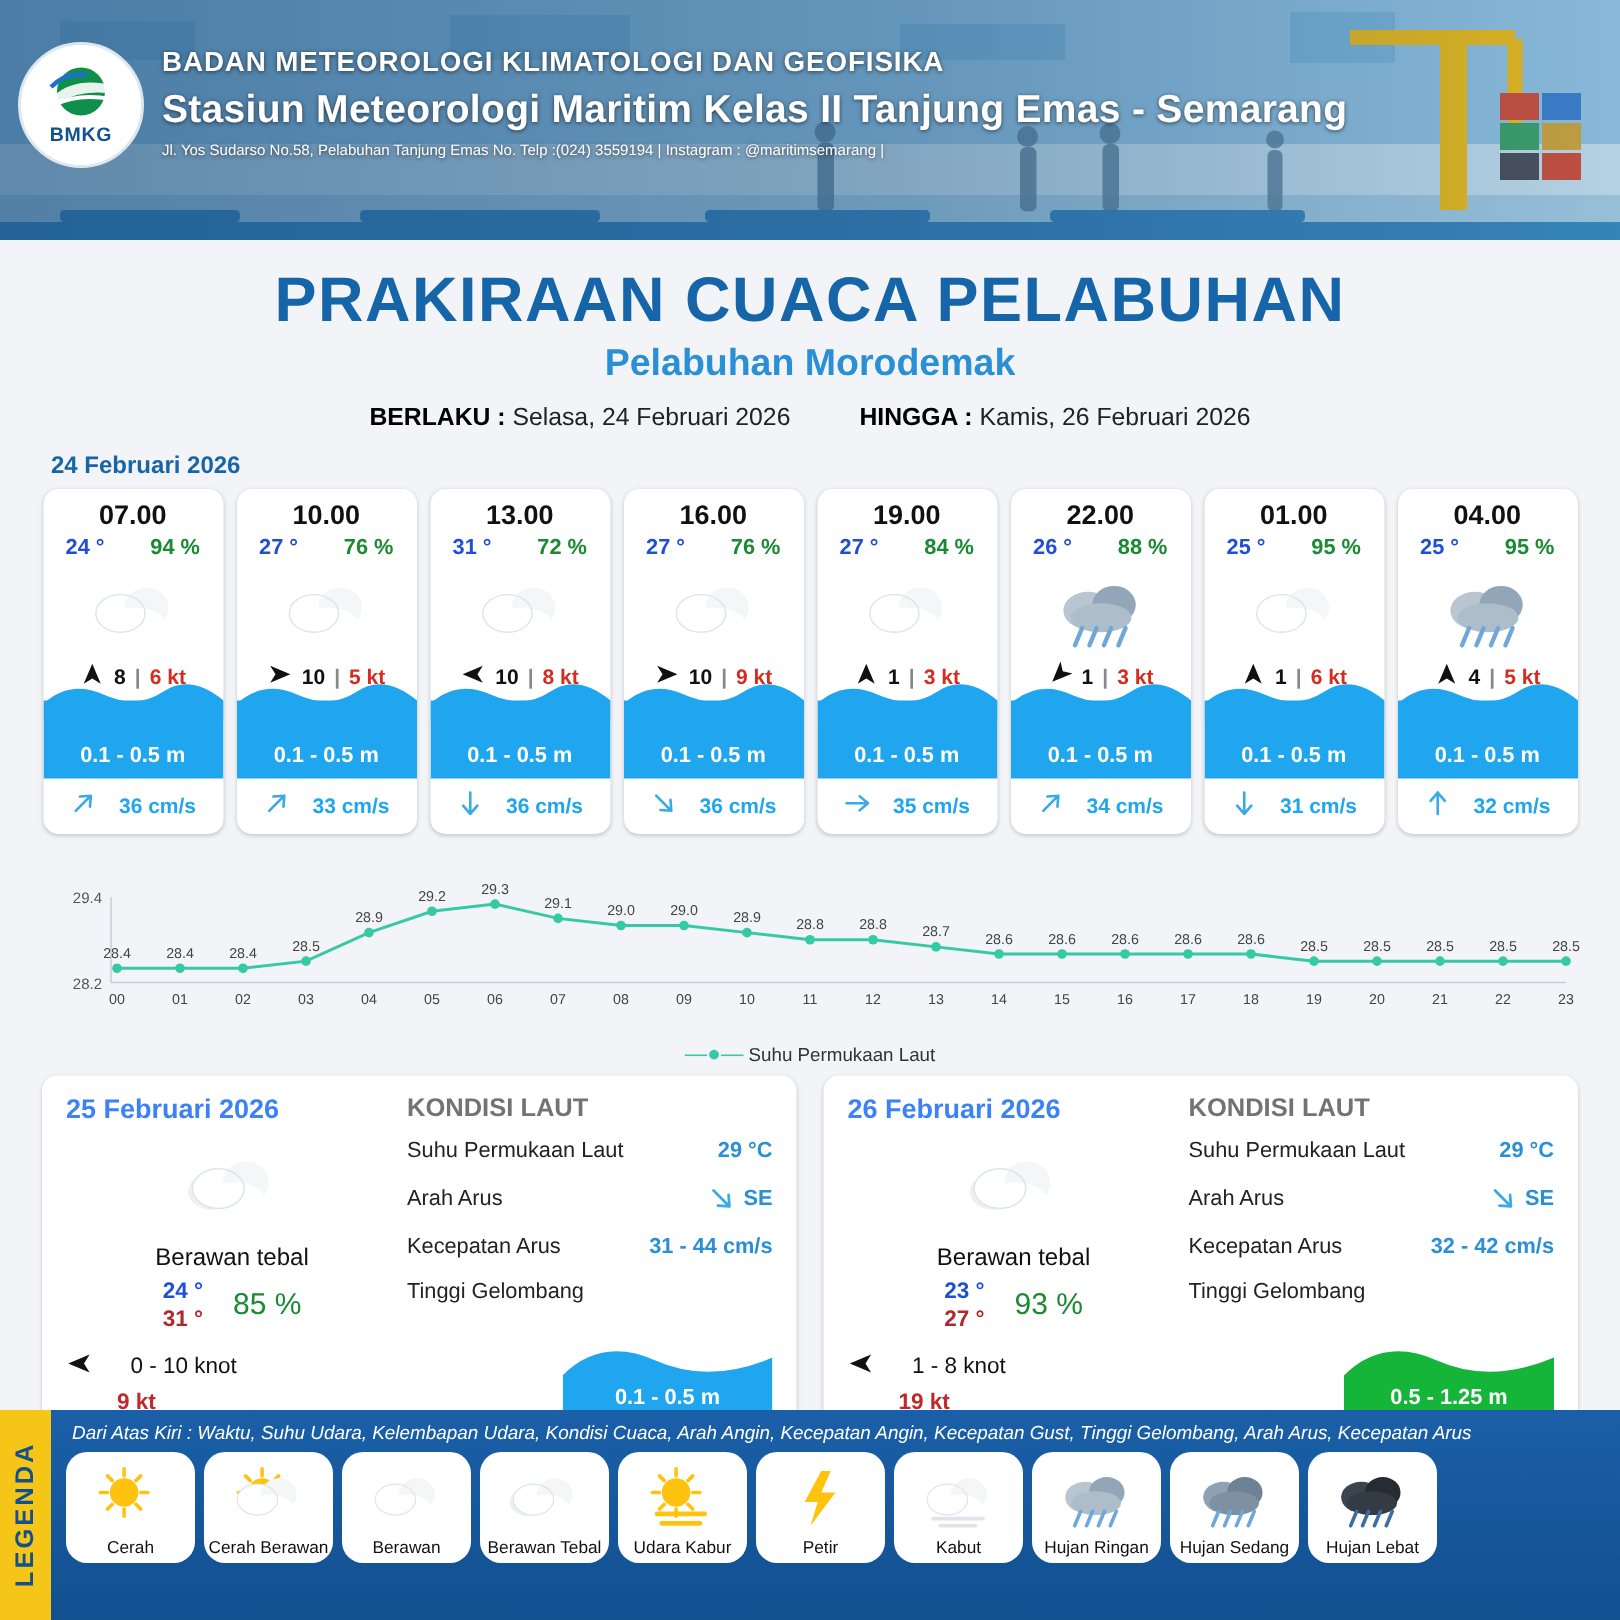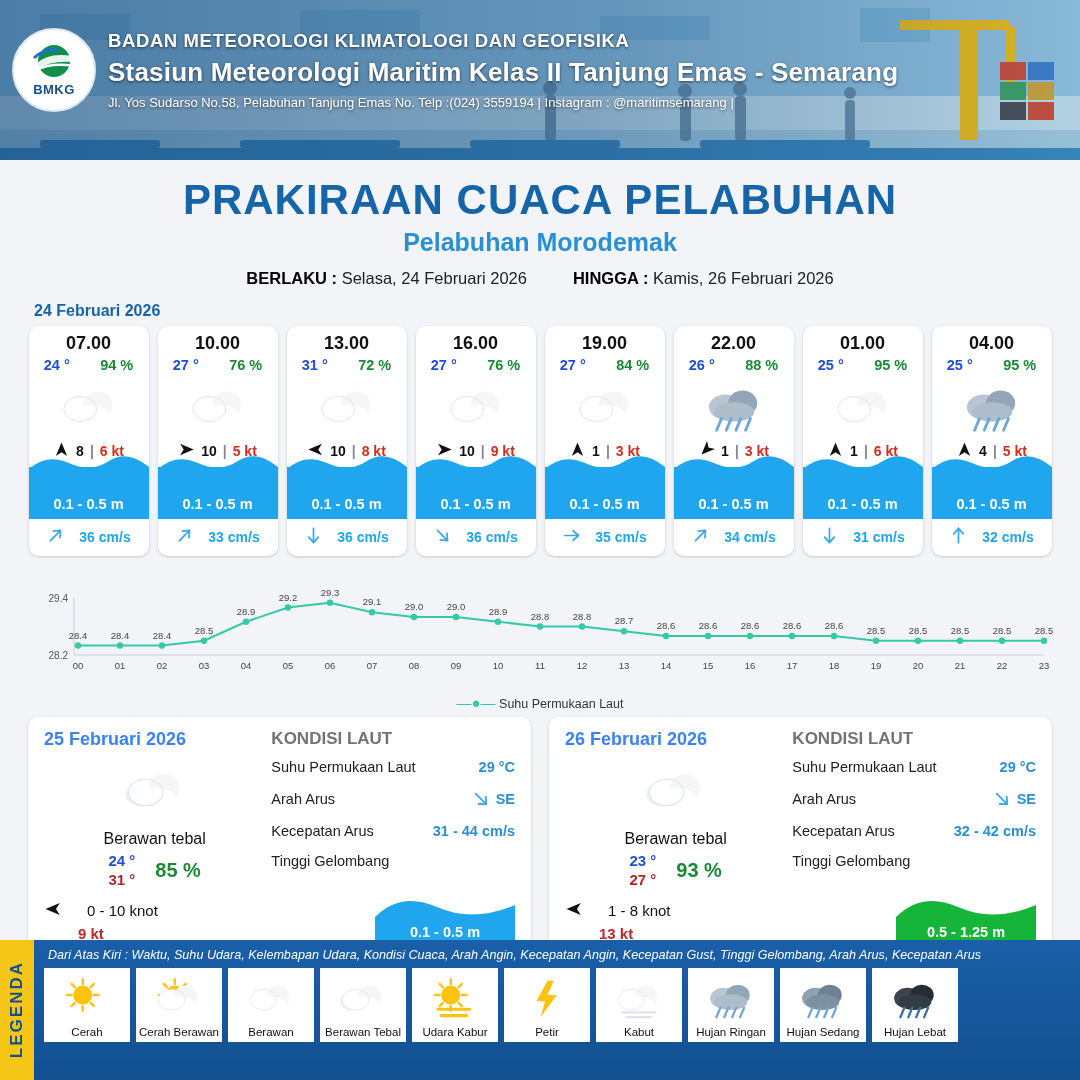--- a/index.html
+++ b/index.html
@@ -26,21 +26,21 @@
     position:absolute; left:12px; top:28px;
     width:84px; height:84px; border-radius:50%;
     background:#fff; border:2px solid #dfe7ee;
     display:flex; flex-direction:column; align-items:center; justify-content:center;
   }
   .logo-emblem { width:52px; height:36px; position:relative; }
   .logo-text { font-size:13px; font-weight:bold; color:#12508f; letter-spacing:.5px; margin-top:2px;}
   .header-texts { position:absolute; left:108px; top:30px; color:#fff; text-shadow:0 1px 3px rgba(0,0,0,.6); }
   .h-line1 { font-size:18.5px; font-weight:bold; letter-spacing:.6px; }
   .h-line2 { font-size:26px; font-weight:bold; margin-top:5px; letter-spacing:.2px;}
-  .h-line3 { font-size:13px; margin-top:7px; }
+  .h-line3 { font-size:10px; margin-top:7px; }
   
   .title-main {
     text-align:center; color:#1565a8; font-size:42px; font-weight:bold;
     letter-spacing:1px; margin-top:16px;
   }
   .title-sub {
     text-align:center; color:#2a8fd4; font-size:25px; font-weight:bold; margin-top:4px;
   }
   .validity {
     display:flex; justify-content:center; gap:46px; align-items:center;
@@ -89,21 +89,21 @@
     padding:12px 16px 12px; display:flex; position:relative; min-height:250px;
   }
   .p-left { width:47%; position:relative; }
   .p-date { color:#3b82f6; font-size:18px; font-weight:bold; }
   .p-icon { height:70px; display:flex; align-items:center; justify-content:center; margin-top:6px;}
   .p-cond { text-align:center; font-size:16px; color:#111; margin-top:4px; }
   .p-temps { display:flex; align-items:center; gap:20px; justify-content:center; margin-top:4px;}
   .p-tcol { font-size:15px; font-weight:bold; line-height:1.25;}
   .p-tmin { color:#1f4fd8; }
   .p-tmax { color:#b0282c; }
-  .p-hum { color:#1a8a33; font-size:20px; font-weight:bold; }
+  .p-hum { color:#1a8a33; font-size:20px; font-weight:normal; }
   .p-wind { display:flex; align-items:center; gap:25px; margin-top:10px; font-size:15px; }
   .p-wind .val { color:#111; }
   .p-gust { color:#c0282c; font-size:15px; font-weight:bold; margin-top:4px; margin-left:34px;}
   .p-right { flex:1; padding-left:6px; position:relative;}
   .p-sec-title { color:#737373; font-size:17px; font-weight:bold; margin-bottom:10px;}
   .p-row { display:flex; justify-content:space-between; align-items:center; font-size:14.5px; color:#222; margin-bottom:14px;}
   .p-row .v { color:#2a8fd4; font-weight:bold; }
   .p-row .v2 { color:#2a8fd4; font-weight:bold; display:flex; align-items:center; gap:5px;}
   .wave-badge {
     position:absolute; right:0; bottom:6px; width:140px; height:34px; border-radius:6px;
@@ -122,21 +122,21 @@
     background:#f5c518;
   }
   .legend-side span {
     writing-mode:vertical-rl; transform:rotate(180deg);
     font-size:17px; font-weight:bold; color:#12508f; letter-spacing:2px;
   }
   .legend-body { flex:1; padding:6px 10px 4px 10px; }
   .legend-note { color:#fff; font-size:12.6px; font-style:italic; margin:2px 0 6px 4px;}
   .legend-items { display:flex; gap:6px; }
   .li {
-    width:86px; background:#fff; border-radius:0; padding:4px 2px 2px;
+    width:86px; background:#fff; border-radius:14px; padding:4px 2px 2px;
     display:flex; flex-direction:column; align-items:center;
   }
   .li-icon { height:54px; display:flex; align-items:center; justify-content:center;}
   .li-label { font-size:11.5px; color:#111; padding-bottom:2px; text-align:center;}
 </style>
 </head>
 <body>
 
 <div class="header">
   <svg class="header-art" width="1080" height="160">
@@ -674,21 +674,21 @@
           <div class="p-tmax">27 °</div>
         </div>
         <div class="p-hum">93 %</div>
       </div>
       <div class="p-wind">
         <span><svg width="18" height="18" viewBox="0 0 24 24" style="transform:rotate(270deg)">
       <polygon points="12,2 20,21 12,16 4,21" fill="#111"></polygon>
             </svg></span>
         <span class="val">1  - 8 knot</span>
       </div>
-      <div class="p-gust">13 kt</div>
+      <div class="p-gust">19 kt</div>
     </div>
     <div class="p-right">
       <div class="p-sec-title">KONDISI LAUT</div>
       <div class="p-row">
           <span>Suhu Permukaan Laut</span>
           <span class="v">29 °C</span>
         </div>
         <div class="p-row">
           <span>Arah Arus</span>
           <span class="v2">

